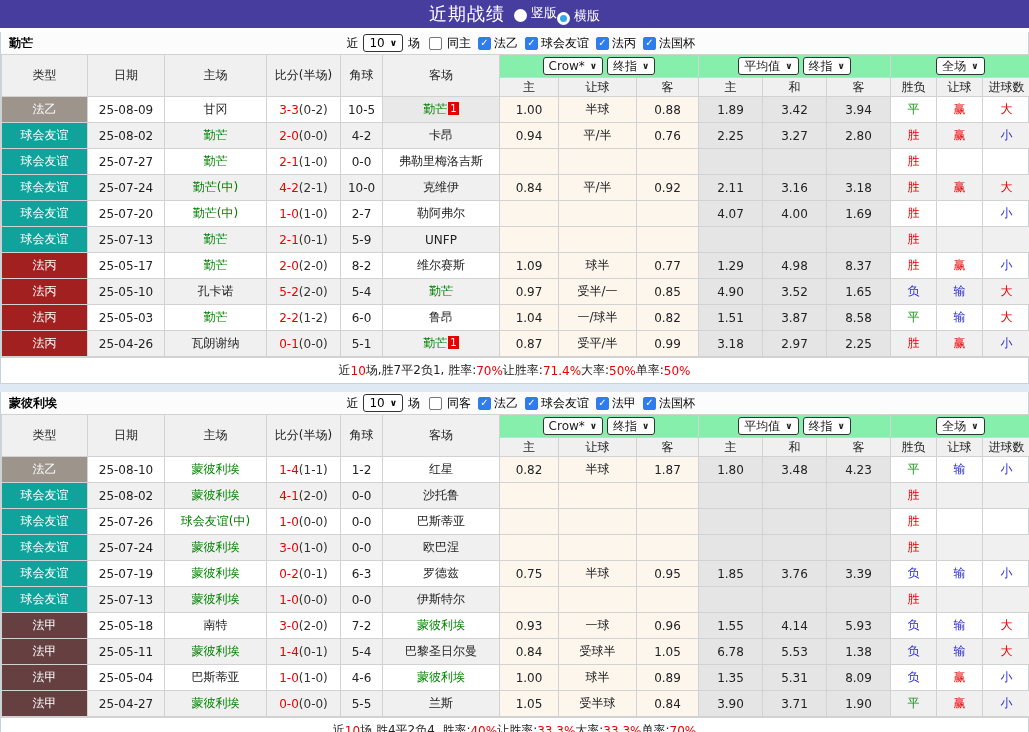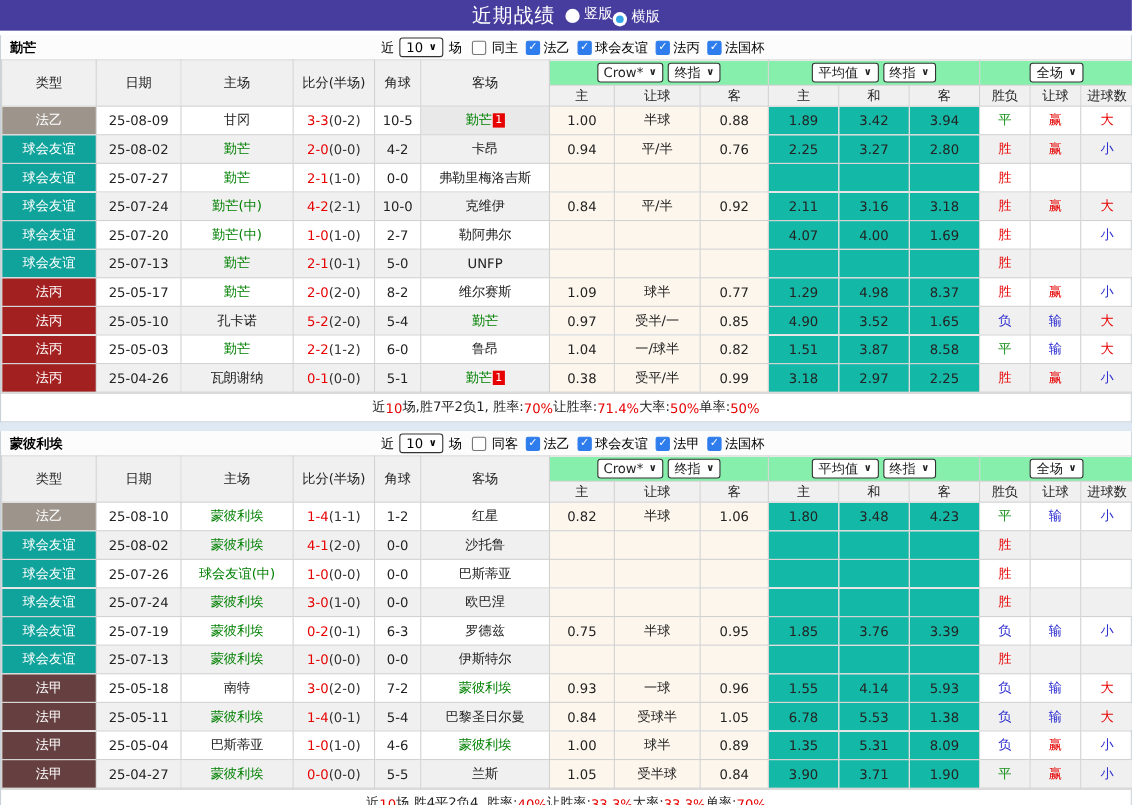--- a/index.html
+++ b/index.html
@@ -21,21 +21,21 @@
   .cb{width:13px;height:13px;border:1px solid #767676;background:#fff;display:inline-flex;align-items:center;justify-content:center;border-radius:2px;font-size:10px;line-height:1;color:#fff;margin-left:6px;margin-right:2px}
   .cb.on{background:#2f7ded;border-color:#2f7ded;margin-left:4px;margin-right:0}
   table{border-collapse:collapse;table-layout:fixed;width:1029px;font-size:12px;text-align:center;color:#222}
   th,td{border:1px solid #d2d2d2;padding:0;height:26px;overflow:hidden;white-space:nowrap}
   thead th{background:#f0f0f0;font-weight:400}
   thead tr.gh th{height:23px}
   thead tr.sh th{height:19px}
   thead th.selcell{background:#86efac}
   tr.even td.p{background:#f0f0f0}
   td.crow{background:#fdf6ec}
-  td.avg{background:#14b8a6}
+  td.avg{background:#e5e5e5}
   td.hl{background:#e9e9e9 !important}
   td.lg{color:#fff}
   .lg-fa2{background:#9d958c}
   .lg-friend{background:#10a39b}
   .lg-fa3{background:#a32020}
   .lg-fa1{background:#664040}
   .tg{color:#008000}
   .sr{color:#e60000}
   .half{color:#333}
   .bdg{display:inline-block;background:#e60000;color:#fff;font-size:10px;line-height:13px;padding:0 2px;margin-left:1px;vertical-align:1px}
@@ -224,21 +224,21 @@
               <td class="avg">1.69</td>
               <td class="p res-r">胜</td>
               <td class="p"></td>
               <td class="p res-b">小</td>
             </tr>
             <tr class="even">
               <td class="lg lg-friend">球会友谊</td>
               <td class="p">25-07-13</td>
               <td class="p"><span class="tg">勤芒</span></td>
               <td class="p"><span class="sr">2-1</span><span class="half">(0-1)</span></td>
-              <td class="p">5-0</td>
+              <td class="p">5-9</td>
               <td class="p"><span>UNFP</span></td>
               <td class="crow"></td>
               <td class="crow"></td>
               <td class="crow"></td>
               <td class="avg"></td>
               <td class="avg"></td>
               <td class="avg"></td>
               <td class="p res-r">胜</td>
               <td class="p"></td>
               <td class="p"></td>
@@ -294,21 +294,21 @@
               <td class="p res-b">输</td>
               <td class="p res-r">大</td>
             </tr>
             <tr class="even">
               <td class="lg lg-fa3">法丙</td>
               <td class="p">25-04-26</td>
               <td class="p"><span>瓦朗谢纳</span></td>
               <td class="p"><span class="sr">0-1</span><span class="half">(0-0)</span></td>
               <td class="p">5-1</td>
               <td class="p"><span class="tg">勤芒</span><span class="bdg">1</span></td>
-              <td class="crow">0.38</td>
+              <td class="crow">0.87</td>
               <td class="crow">受平/半</td>
               <td class="crow">0.99</td>
               <td class="avg">3.18</td>
               <td class="avg">2.97</td>
               <td class="avg">2.25</td>
               <td class="p res-r">胜</td>
               <td class="p res-r">赢</td>
               <td class="p res-b">小</td>
             </tr>
           </tbody>
@@ -409,21 +409,21 @@
           <tbody>
             <tr>
               <td class="lg lg-fa2">法乙</td>
               <td class="p">25-08-10</td>
               <td class="p"><span class="tg">蒙彼利埃</span></td>
               <td class="p"><span class="sr">1-4</span><span class="half">(1-1)</span></td>
               <td class="p">1-2</td>
               <td class="p"><span>红星</span></td>
               <td class="crow">0.82</td>
               <td class="crow">半球</td>
-              <td class="crow">1.06</td>
+              <td class="crow">1.87</td>
               <td class="avg">1.80</td>
               <td class="avg">3.48</td>
               <td class="avg">4.23</td>
               <td class="p res-g">平</td>
               <td class="p res-b">输</td>
               <td class="p res-b">小</td>
             </tr>
             <tr class="even">
               <td class="lg lg-friend">球会友谊</td>
               <td class="p">25-08-02</td>

